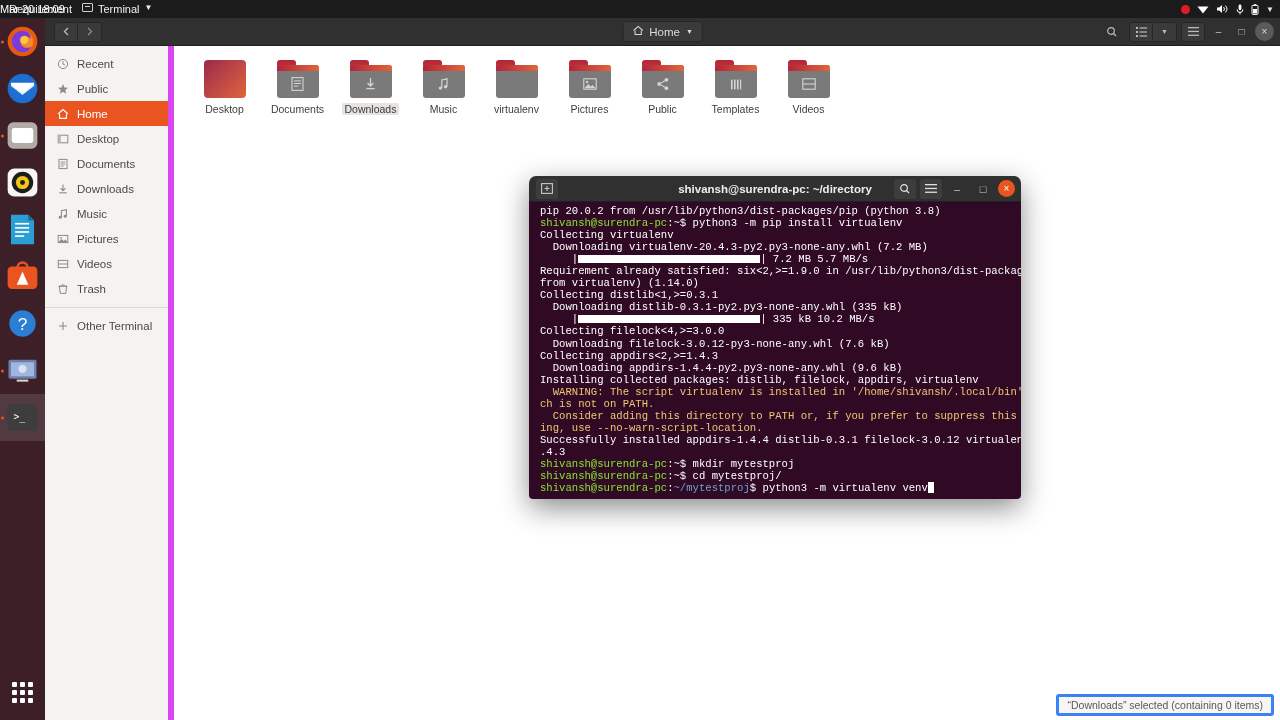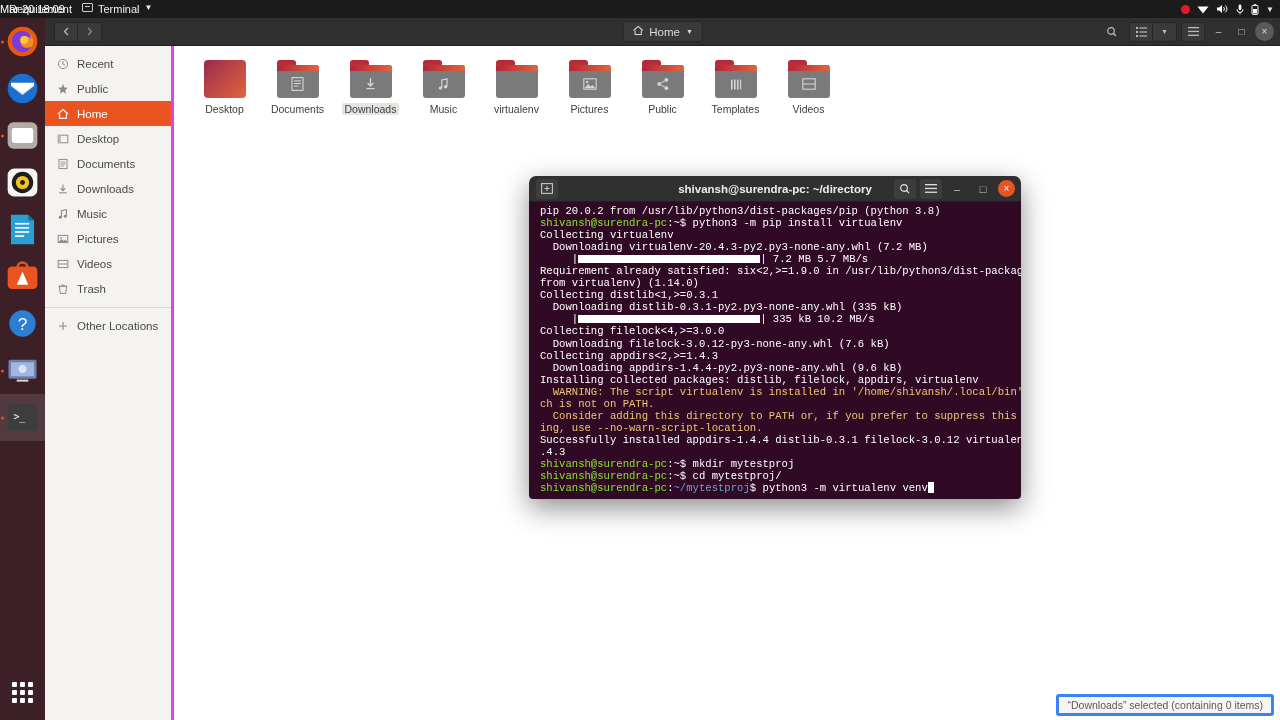--- a/index.html
+++ b/index.html
@@ -94,21 +94,21 @@
   }
   .win-btn {
     width:19px; height:19px; display:flex; align-items:center; justify-content:center;
     color:#c9c6c3; font-size:10px; border-radius:50%;
   }
   .win-btn.close { background:#5a5a5a; color:#ddd; }
   .searchbtn { width:26px; height:21px; display:flex; align-items:center; justify-content:center; }
 
   #files-body { display:flex; height:674px; }
   #sidebar {
-    width:129px; background:#f5f3f1; border-right:3px solid #d946ef;
+    width:129px; background:#f5f3f1; border-right:6px solid #d946ef;
     padding-top:5px; font-size:11.5px; color:#4a4a48;
   }
   .side-item {
     height:25px; display:flex; align-items:center; gap:8px; padding-left:11px;
   }
   .side-item.active { background:#e95420; color:#ffffff; }
   .side-item .sico { width:13px; height:13px; display:flex; align-items:center; justify-content:center; flex:0 0 13px; }
   .side-sep { height:1px; background:#dcd8d5; margin:6px 0 5px; }
 
   #file-area { flex:1; background:#ffffff; position:relative; padding:12px 0 0 14px; }
@@ -355,21 +355,21 @@
         </span>
         <span>Trash</span>
       </div>
       <div class="side-sep"></div>
       <div class="side-item">
         <span class="sico">
           <svg width="12" height="12" viewBox="0 0 12 12">
               <path d="M6 2 V10 M2 6 H10" stroke="#8d8a87" stroke-width="1.1"></path>
             </svg>
         </span>
-        <span>Other Locations</span>
+        <span>Other Terminal</span>
       </div>
     </div>
 
     <div id="file-area">
       <div class="icon-grid">
 
         <div class="file-icon">
           <div class="desktop-sq"></div>
           <div class="file-label">Desktop</div>
         </div>

